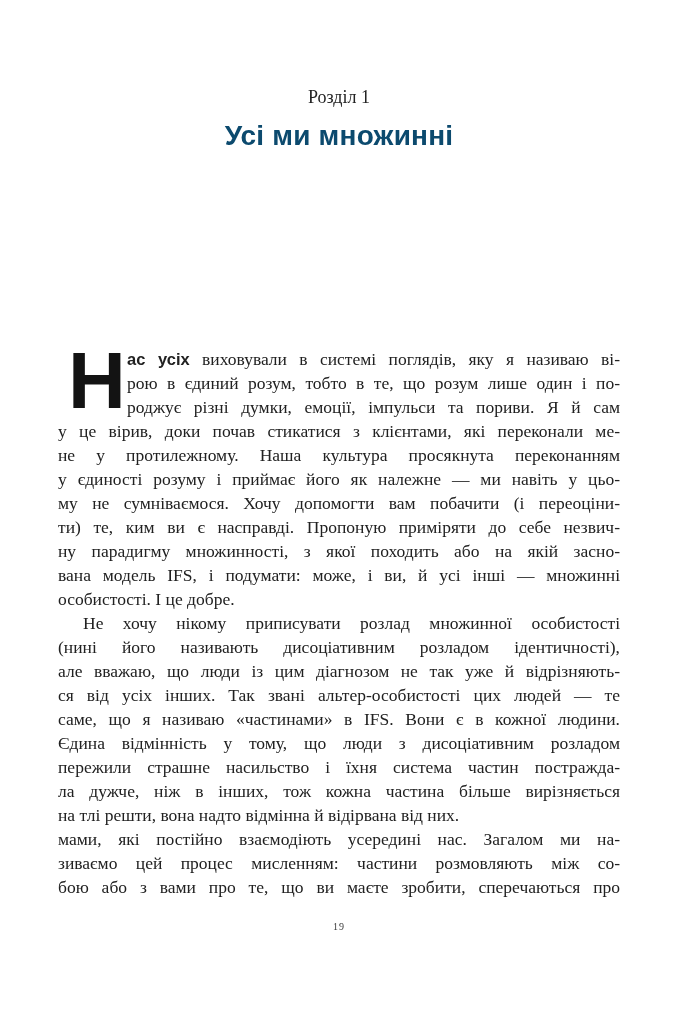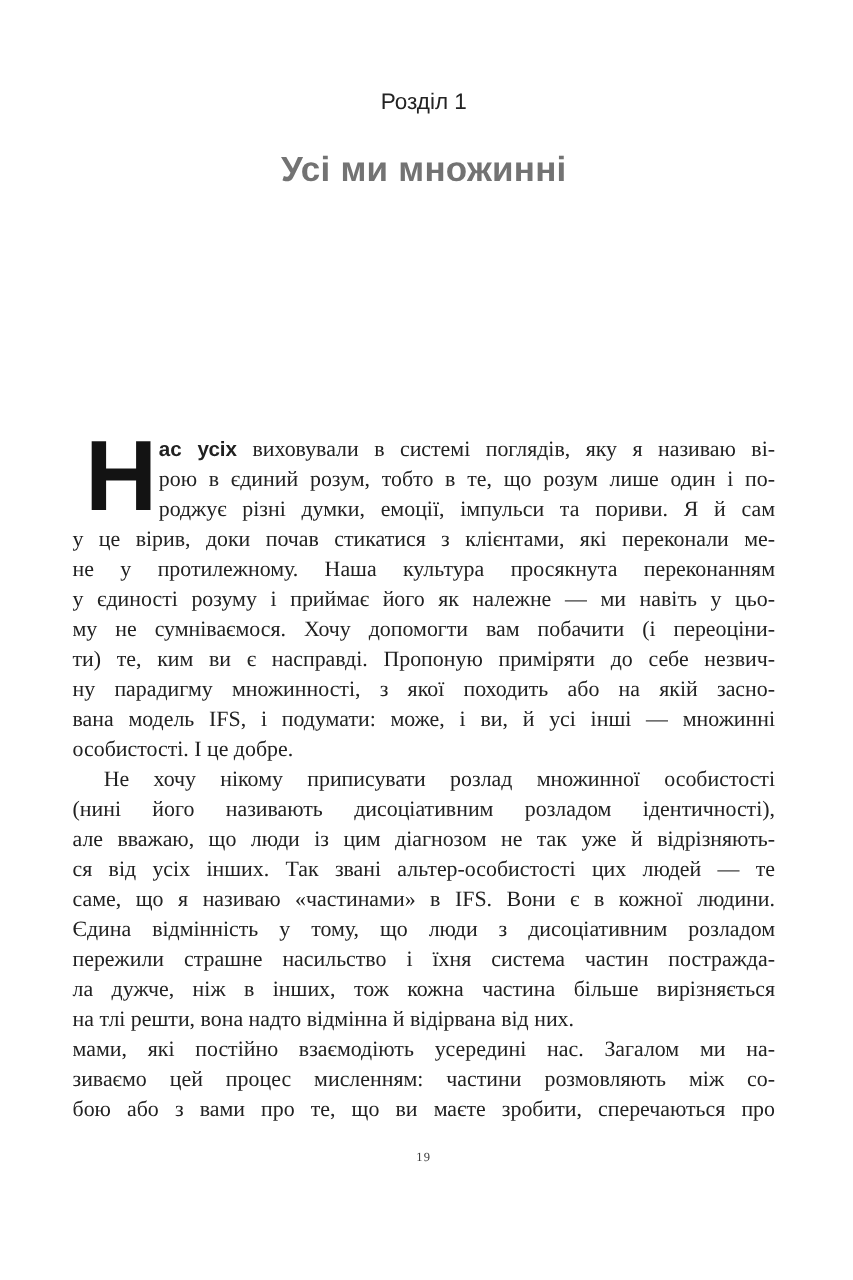--- a/index.html
+++ b/index.html
@@ -11,42 +11,42 @@
     position: relative;
     width: 682px;
     height: 1024px;
     background: #ffffff;
     font-family: "Liberation Serif", serif;
     color: #212121;
     overflow: hidden;
   }
   .chapter-label {
     position: absolute;
-    top: 70px;
+    top: 86px;
     left: 58px;
     width: 562px;
     text-align: center;
-    font-family: Liberation Sans, sans-serif;
+    font-family: Liberation Serif, serif;
     font-size: 18px;
     line-height: 22px;
     font-weight: 400;
     color: #232323;
   }
   .chapter-title {
     position: absolute;
     top: 117px;
     left: 58px;
     width: 562px;
     margin: 0;
     text-align: center;
     font-family: "Liberation Sans", sans-serif;
     font-weight: 700;
     font-size: 28px;
     line-height: 37px;
-    color: #737373;
+    color: #0c4a6e;
     letter-spacing: 0.2px;
   }
   .body-text {
     position: absolute;
     top: 347px;
     left: 58px;
     width: 562px;
   }
   .drop-cap {
     position: absolute;

